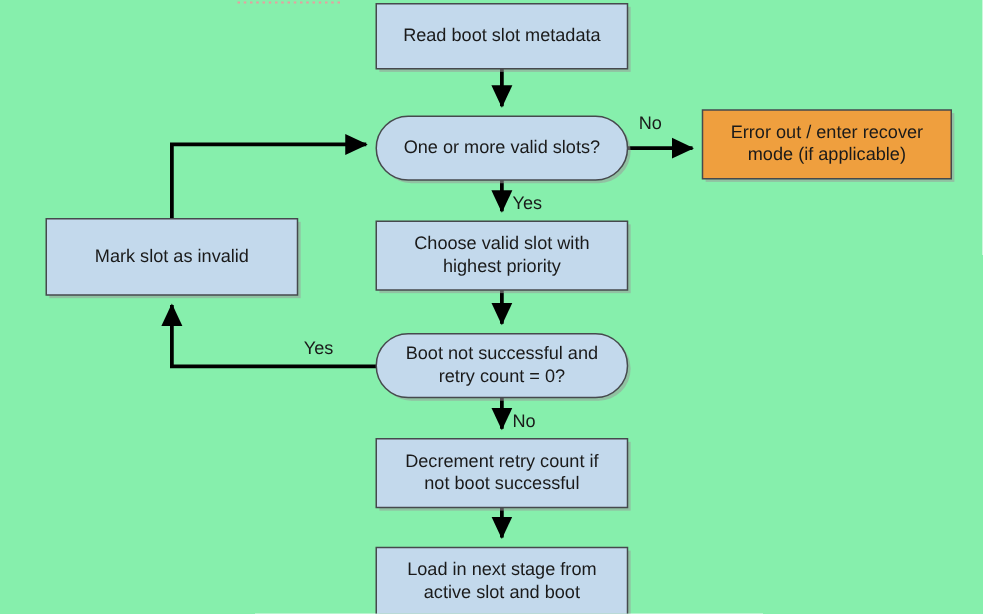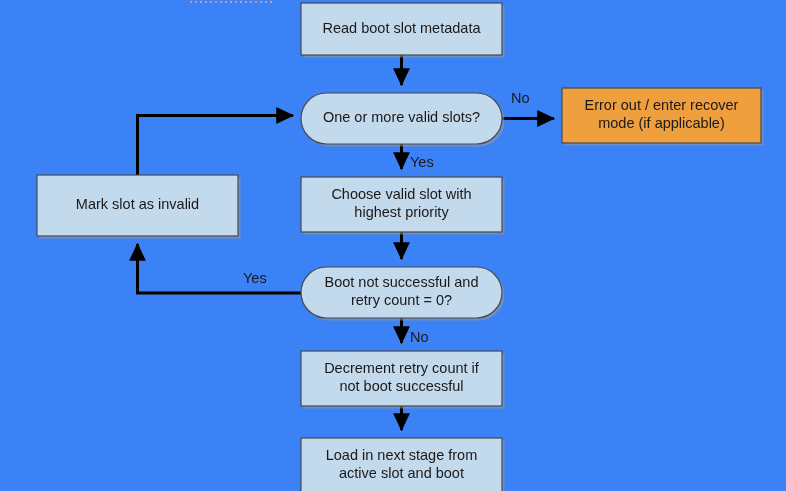--- a/index.html
+++ b/index.html
@@ -10,21 +10,21 @@
   body {
     width: 786px;
     height: 491px;
     overflow: hidden;
     font-family: "Liberation Sans", sans-serif;
   }
   #flow-canvas {
     position: relative;
     width: 786px;
     height: 491px;
-    background: #3b82f6;
+    background: #86efac;
   }
   svg#flow-svg {
     position: absolute;
     left: 0;
     top: 0;
     width: 786px;
     height: 491px;
     display: block;
   }
   .node-shape {

